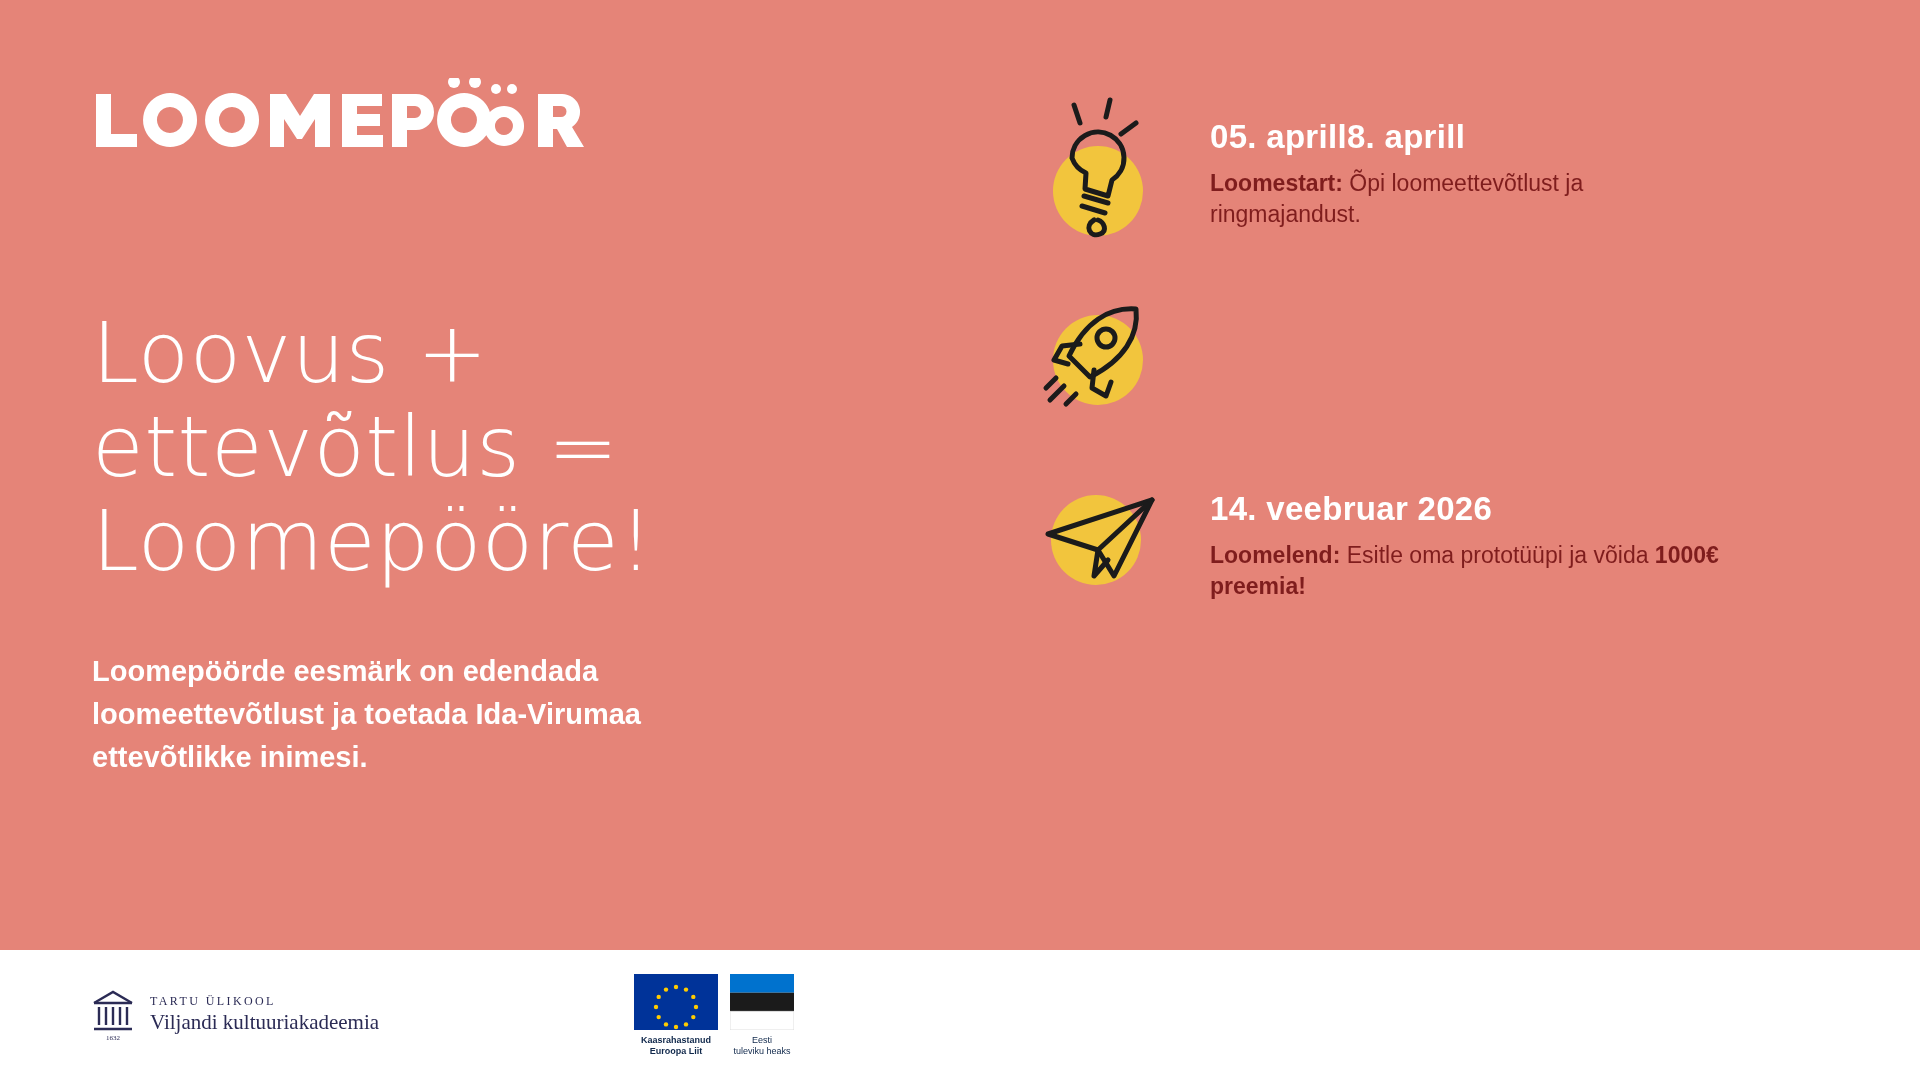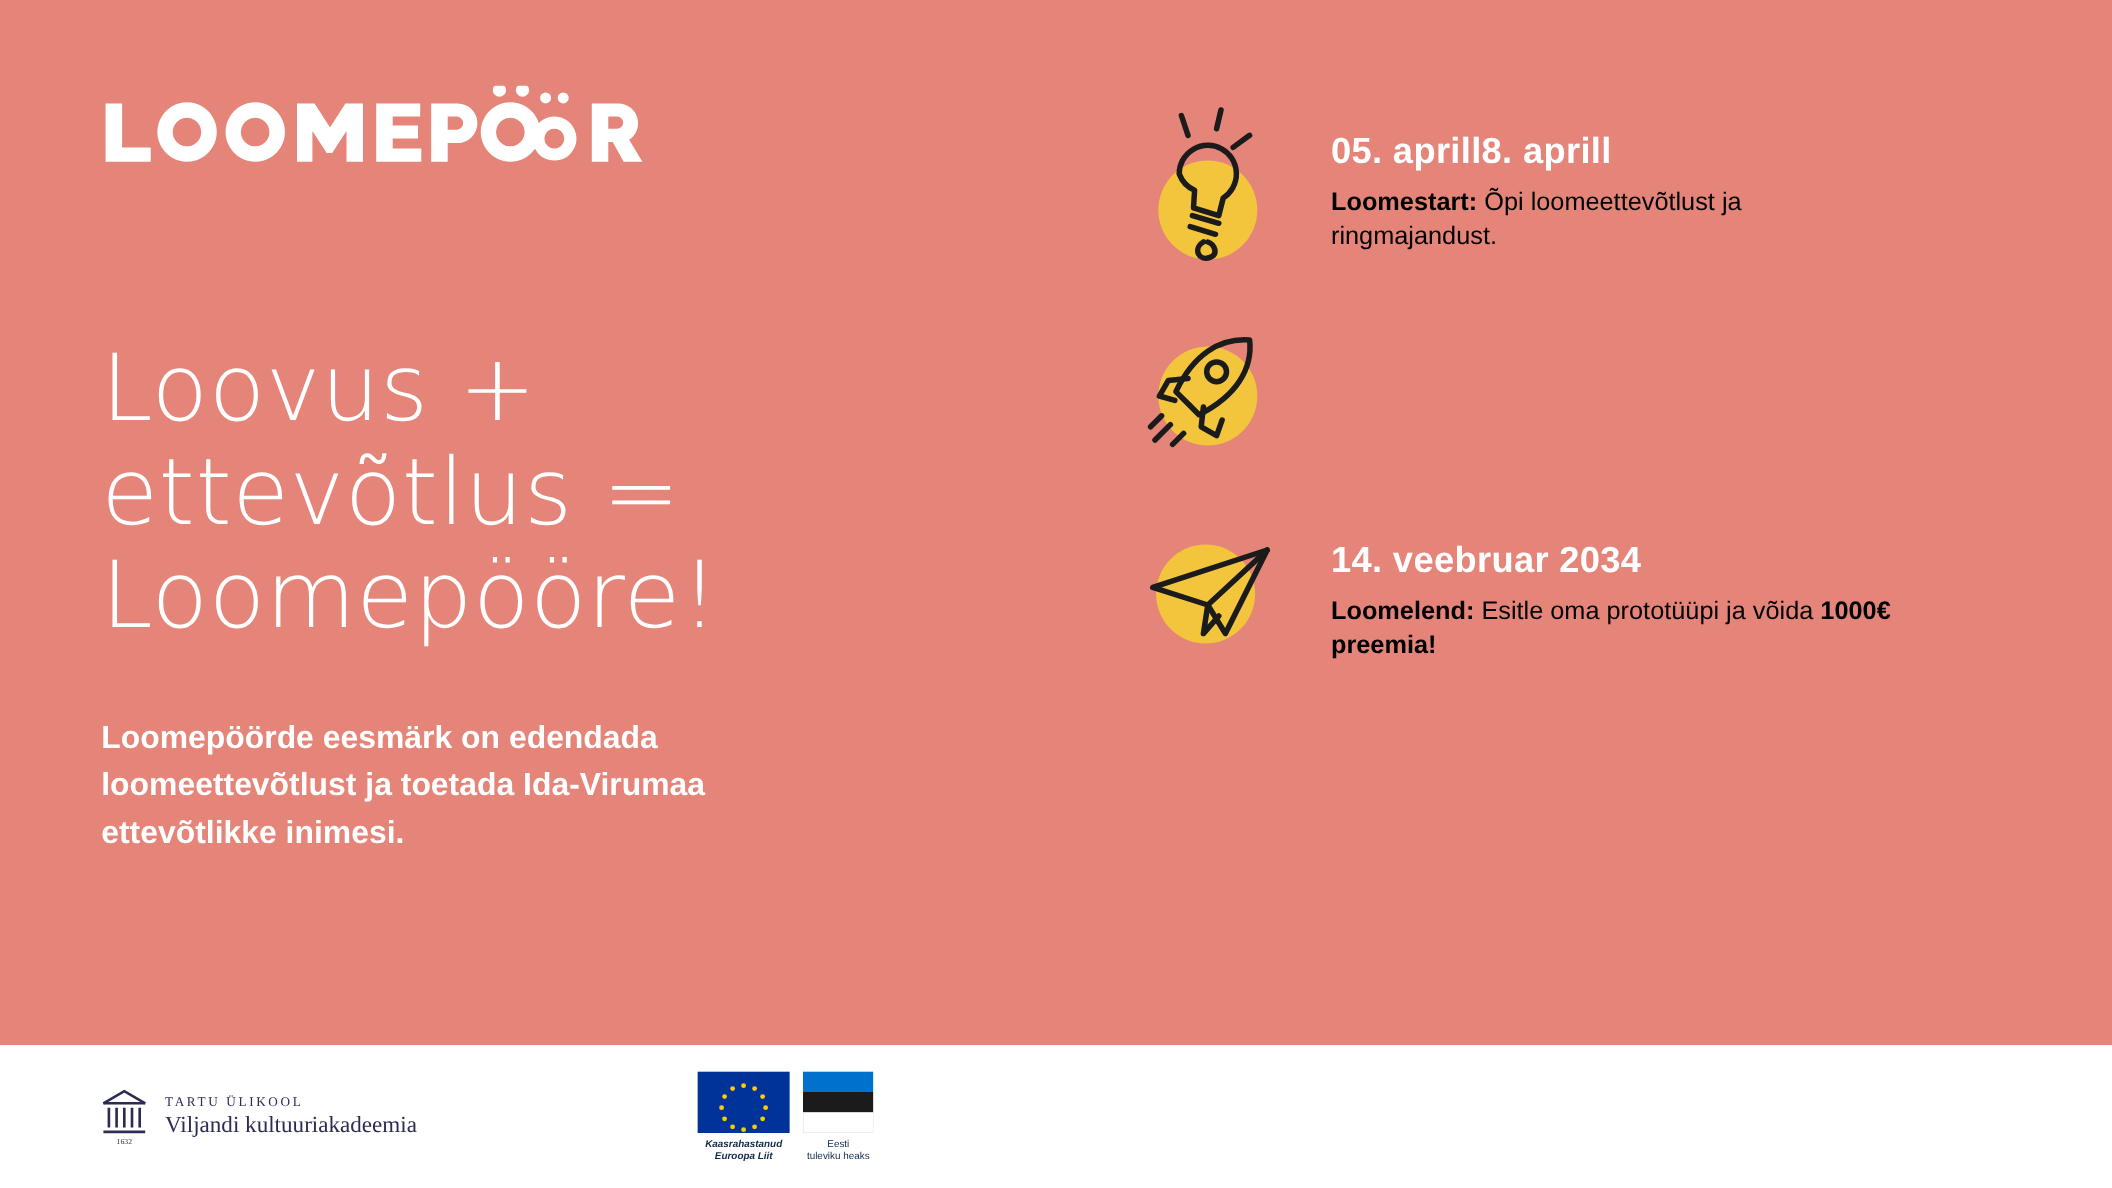--- a/index.html
+++ b/index.html
@@ -109,21 +109,21 @@
     letter-spacing: 0.3px;
   }
   .stage-date-single {
     color: #ffffff;
     font-size: 33px;
     font-weight: bold;
     margin-bottom: 12px;
     letter-spacing: 0.3px;
   }
   .stage-body {
-    color: #000000;
+    color: #7f1d1d;
     font-size: 23px;
     line-height: 1.36;
     max-width: 520px;
   }
   .stage-body b {
     font-weight: bold;
   }
 
   
   .footer {
@@ -284,21 +284,21 @@
             <svg width="190" height="150" viewBox="0 0 190 150" aria-hidden="true">
               <circle cx="76" cy="72" r="45" fill="#f2c53d"></circle>
               <g fill="none" stroke="#1b1b1b" stroke-width="5" stroke-linecap="round" stroke-linejoin="round">
                 <path d="M28,66 l104,-34 l-38,76 l-16,-26 Z"></path>
                 <path d="M132,32 l-54,50"></path>
                 <path d="M78,82 l-4,26 l14,-16"></path>
               </g>
             </svg>
           </div>
           <div class="stage-text">
-            <div class="stage-date-single">14. veebruar 2034</div>
+            <div class="stage-date-single">14. veebruar 2026</div>
             <div class="stage-body">
               <b>Loomelend:</b><span> Esitle oma prototüüpi ja võida </span><b>1000€ preemia!</b>
             </div>
           </div>
         </div>
 
       </div>
     </div>
   </div>
 
@@ -332,21 +332,21 @@
           <circle cx="59.3" cy="43.1" r="2.2"></circle>
           <circle cx="52" cy="50.4" r="2.2"></circle>
           <circle cx="42" cy="53" r="2.2"></circle>
           <circle cx="32" cy="50.4" r="2.2"></circle>
           <circle cx="24.7" cy="43.1" r="2.2"></circle>
           <circle cx="22" cy="33" r="2.2"></circle>
           <circle cx="24.7" cy="22.9" r="2.2"></circle>
           <circle cx="32" cy="15.6" r="2.2"></circle>
         </g>
       </svg>
-      <div class="eu-caption" style="white-space: pre-line; font-style: italic;">Kaasrahastanud
+      <div class="eu-caption" style="white-space: pre-line;">Kaasrahastanud
 Euroopa Liit</div>
     </div>
 
     <div class="logo-block est-block logo-est">
       <svg width="64" height="56" viewBox="0 0 64 56" aria-hidden="true">
         <rect x="0" y="0" width="64" height="18.7" fill="#0072ce"></rect>
         <rect x="0" y="18.7" width="64" height="18.6" fill="#1b1b1b"></rect>
         <rect x="0" y="37.3" width="64" height="18.7" fill="#ffffff" stroke="#d8d8d8" stroke-width="0.8"></rect>
       </svg>
       <div class="est-caption" style="white-space: pre-line;">Eesti

